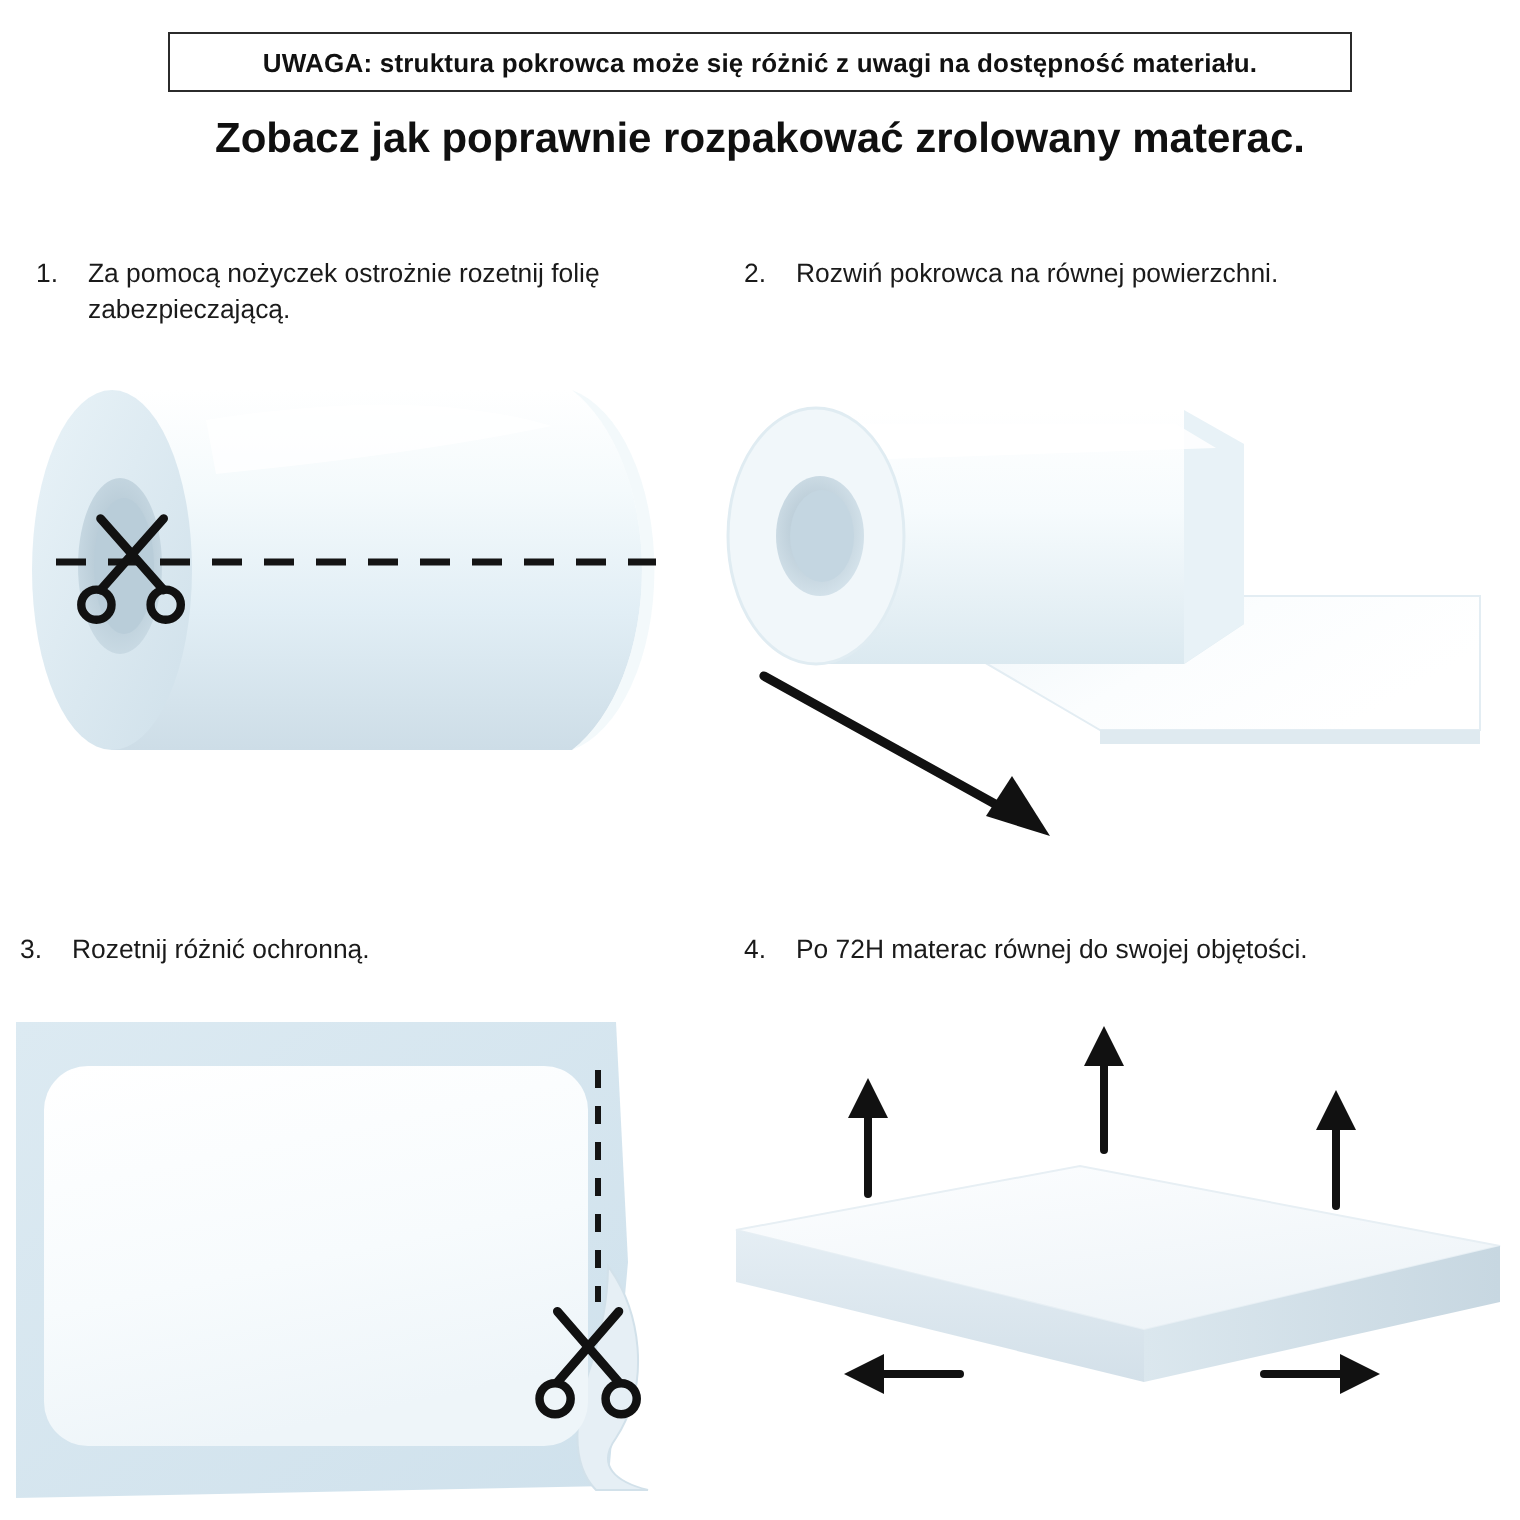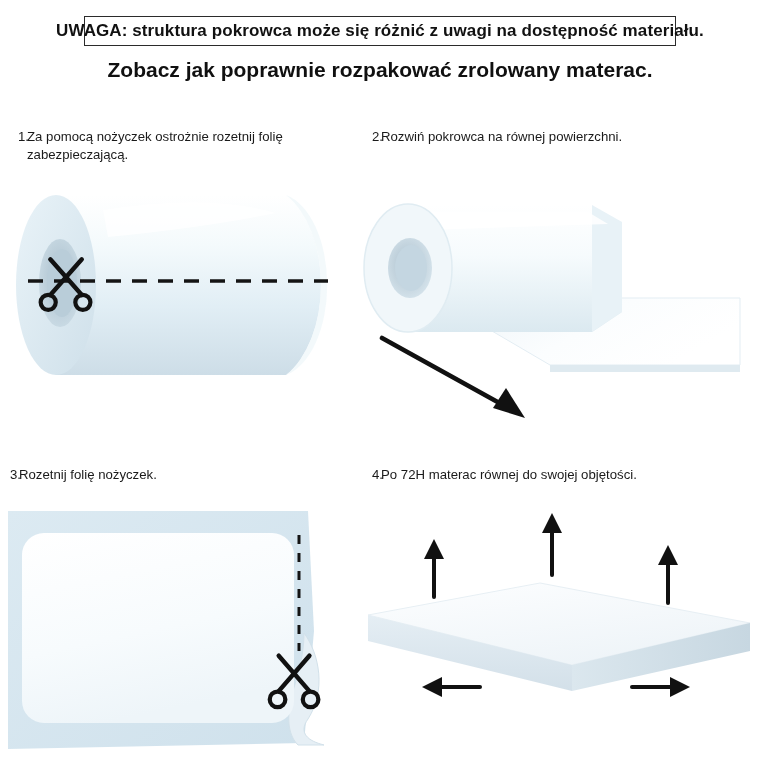--- a/index.html
+++ b/index.html
@@ -29,21 +29,21 @@
     width: 592px;
     height: 30px;
     border: 1px solid #2b2b2b;
     background: #ffffff;
     display: flex;
     align-items: center;
     justify-content: center;
     box-sizing: border-box;
   }
   .notice-text {
-    font-size: 17px;
+    font-size: 13px;
     font-weight: bold;
     letter-spacing: 0.1px;
     color: #111111;
     white-space: nowrap;
   }
 
   
   .main-title {
     position: absolute;
     left: 0;
@@ -64,21 +64,21 @@
   }
   .step-caption .num {
     position: absolute;
     left: 0;
     top: 0;
     width: 22px;
     text-align: left;
   }
   .step-caption .txt {
     display: block;
-    margin-left: 9px;
+    margin-left: 26px;
   }
 
   #cap1 { left: 18px;  top: 128px; width: 320px; }
   #cap2 { left: 372px; top: 128px; width: 340px; }
   #cap3 { left: 10px;  top: 466px; width: 330px; }
   #cap4 { left: 372px; top: 466px; width: 350px; }
 
   
   .panel {
     position: absolute;
@@ -106,21 +106,21 @@
   <div class="step-caption" id="cap1">
     <span class="num">1.</span>
     <span class="txt">Za pomocą nożyczek ostrożnie rozetnij folię zabezpieczającą.</span>
   </div>
   <div class="step-caption" id="cap2">
     <span class="num">2.</span>
     <span class="txt">Rozwiń pokrowca na równej powierzchni.</span>
   </div>
   <div class="step-caption" id="cap3">
     <span class="num">3.</span>
-    <span class="txt">Rozetnij folię nożyczek.</span>
+    <span class="txt">Rozetnij różnić ochronną.</span>
   </div>
   <div class="step-caption" id="cap4">
     <span class="num">4.</span>
     <span class="txt">Po 72H materac równej do swojej objętości.</span>
   </div>
 
   <div class="panel" id="panel1">
     <svg width="340" height="215" viewBox="0 0 340 215">
       <defs>
         <linearGradient id="rollBody" x1="0" y1="0" x2="0" y2="1">

